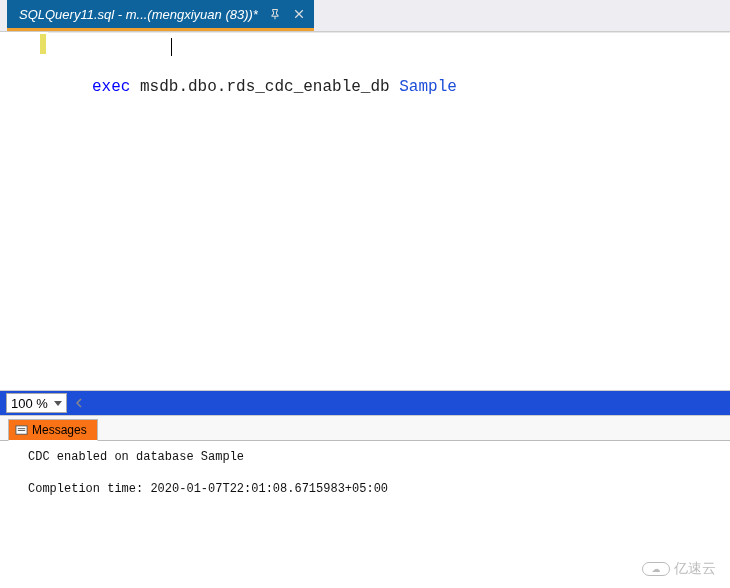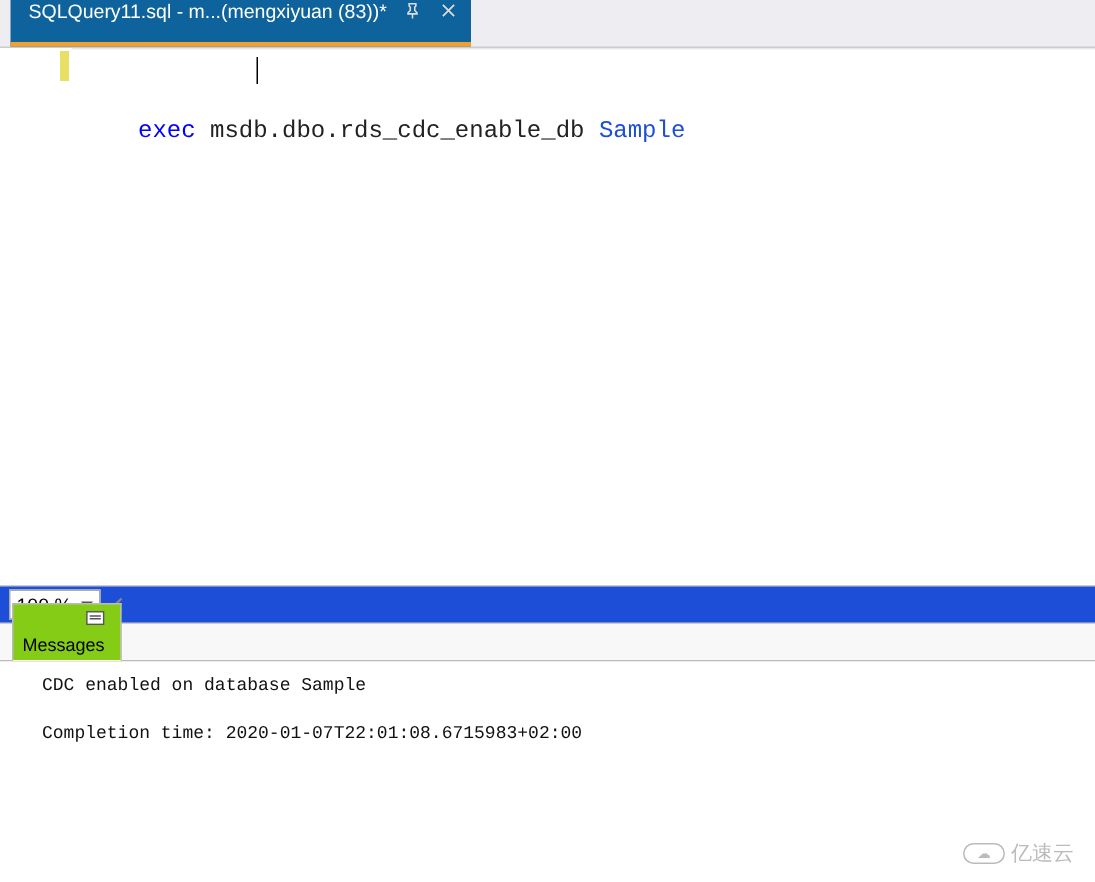--- a/index.html
+++ b/index.html
@@ -17,26 +17,27 @@
       background: #eeeef2;
       display: flex;
       align-items: stretch;
       border-bottom: 1px solid #ccc;
       padding-left: 7px;
     }
     .tab {
       background: #0e639c;
       color: #fff;
       display: flex;
-      align-items: flex-start;
+      align-items: center;
       padding: 0 8px 0 12px;
       font-size: 13px;
       gap: 10px;
       position: relative;
       border-bottom: 3px solid #f0a030;
+      font-style: italic;
     }
     .tab-title { white-space: nowrap; }
     .pin-icon, .close-icon {
       width: 14px; height: 14px;
       display: inline-flex;
       align-items: center;
       justify-content: center;
       cursor: pointer;
       color: #ddd;
     }
@@ -119,29 +120,28 @@
       height: 25px;
       background: #f8f8f8;
       display: flex;
       align-items: flex-end;
       padding-left: 8px;
       border-bottom: 1px solid #bbb;
     }
     .results-tab {
       border: 1px solid #bbb;
       border-bottom: 1px solid #fff;
-      background: #84cc16;
+      background: #f97316;
       padding: 3px 10px 3px 6px;
       font-size: 12px;
       display: flex;
-      align-items: flex-end;
+      align-items: center;
       gap: 4px;
       position: relative;
       bottom: -1px;
-      flex-direction: column;
     }
     .msg-icon { width: 13px; height: 13px; }
     .messages-pane {
       padding: 8px 28px;
       font-family: Consolas, "Courier New", monospace;
       font-size: 12px;
       line-height: 16px;
       color: #111;
       height: 146px;
       background: #fff;
@@ -220,18 +220,18 @@
         <line x1="3" y1="5" x2="11" y2="5" stroke="#555" stroke-width="1"></line>
         <line x1="3" y1="7" x2="11" y2="7" stroke="#555" stroke-width="1"></line>
       </svg>
     </span>
     <span>Messages</span>
   </div>
 </div>
 
 <div class="messages-pane"><span>CDC enabled on database Sample</span>
 <span></span>
-<span>Completion time: 2020-01-07T22:01:08.6715983+02:00</span></div>
+<span>Completion time: 2020-01-07T22:01:08.6715983+05:00</span></div>
 
 <div class="watermark">
   <span class="watermark-icon">☁</span>
   <span>亿速云</span>
 </div>
 
 </body></html>

